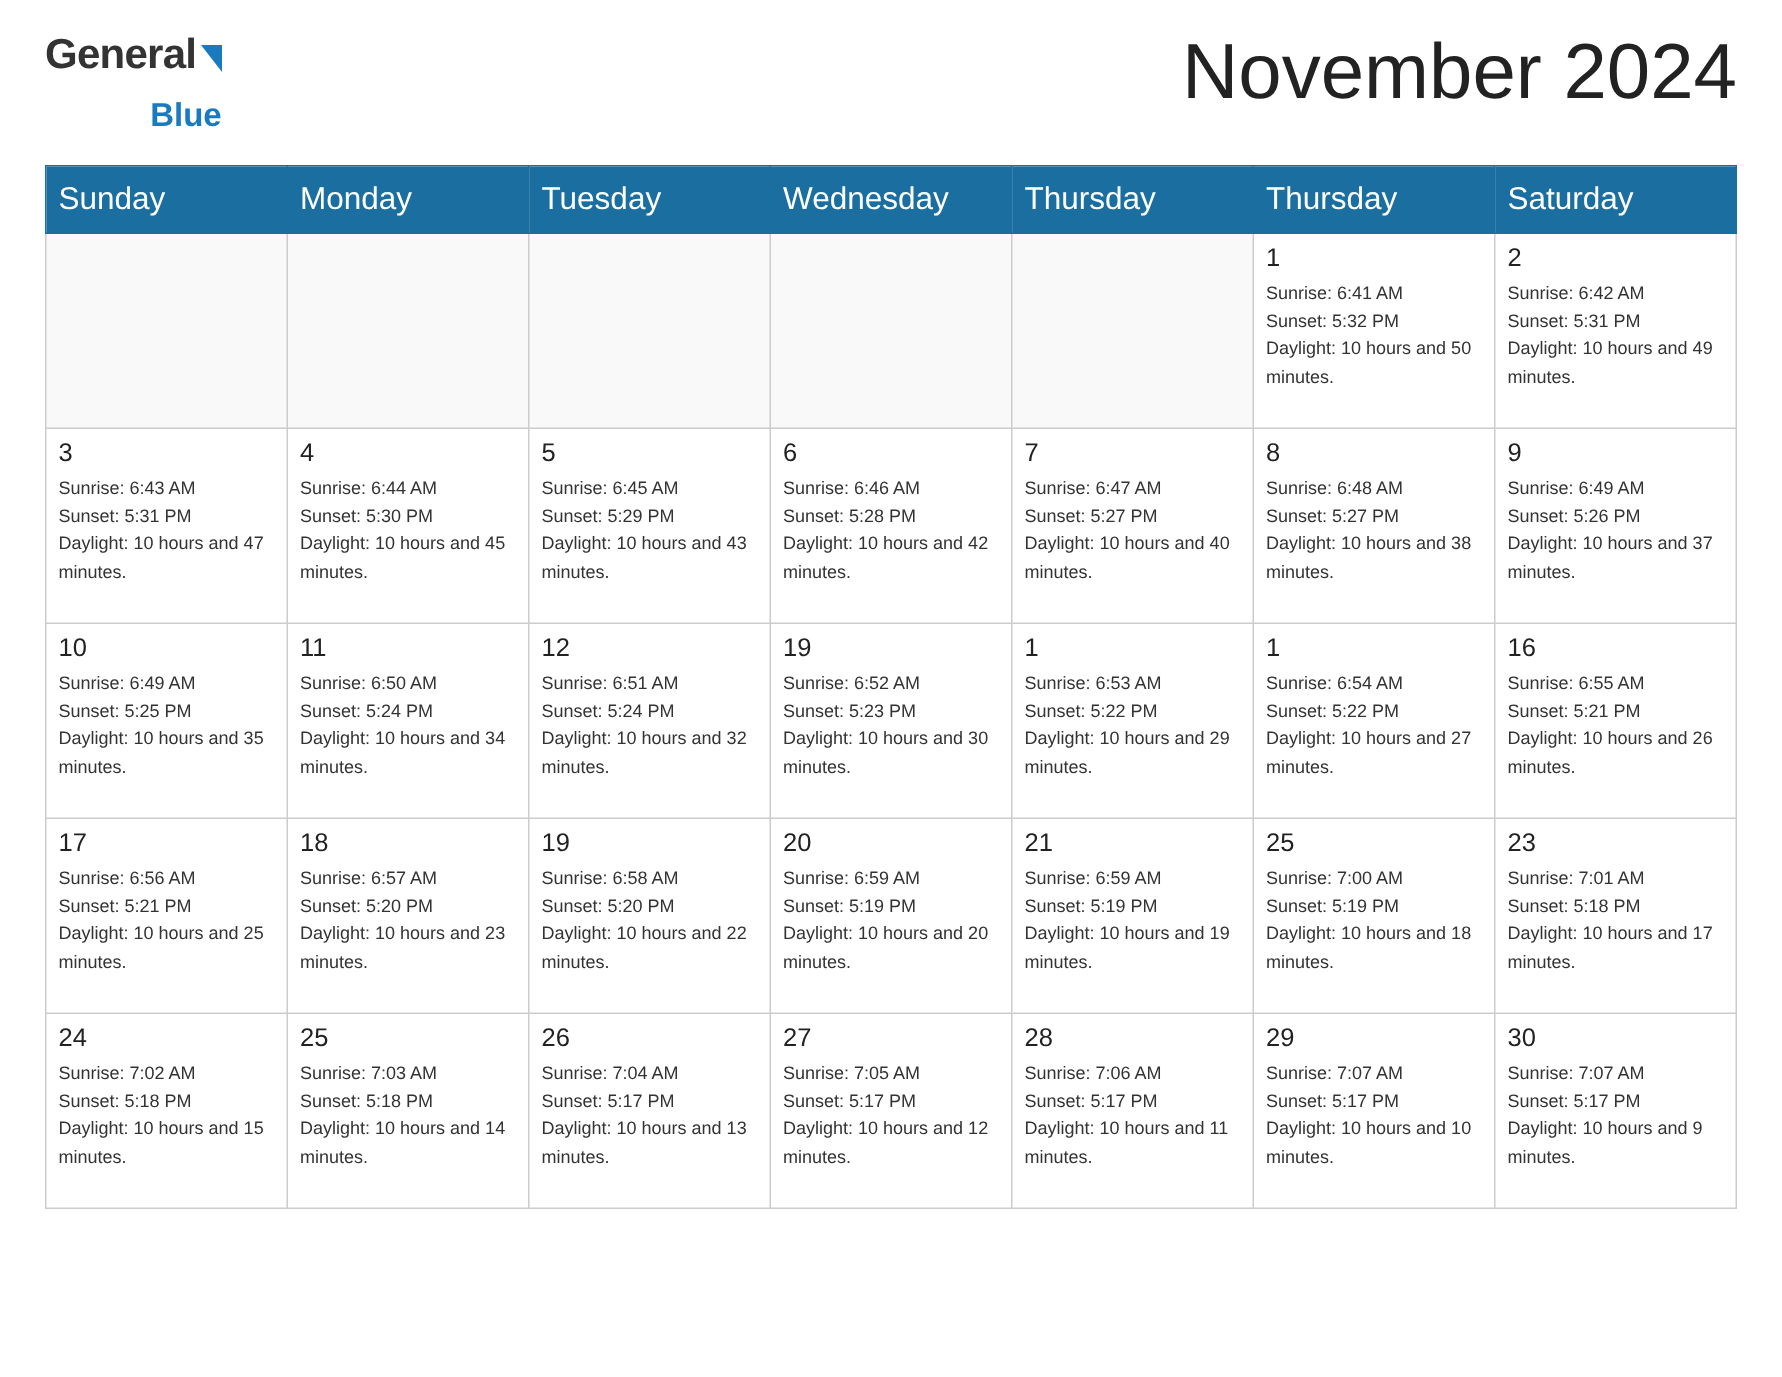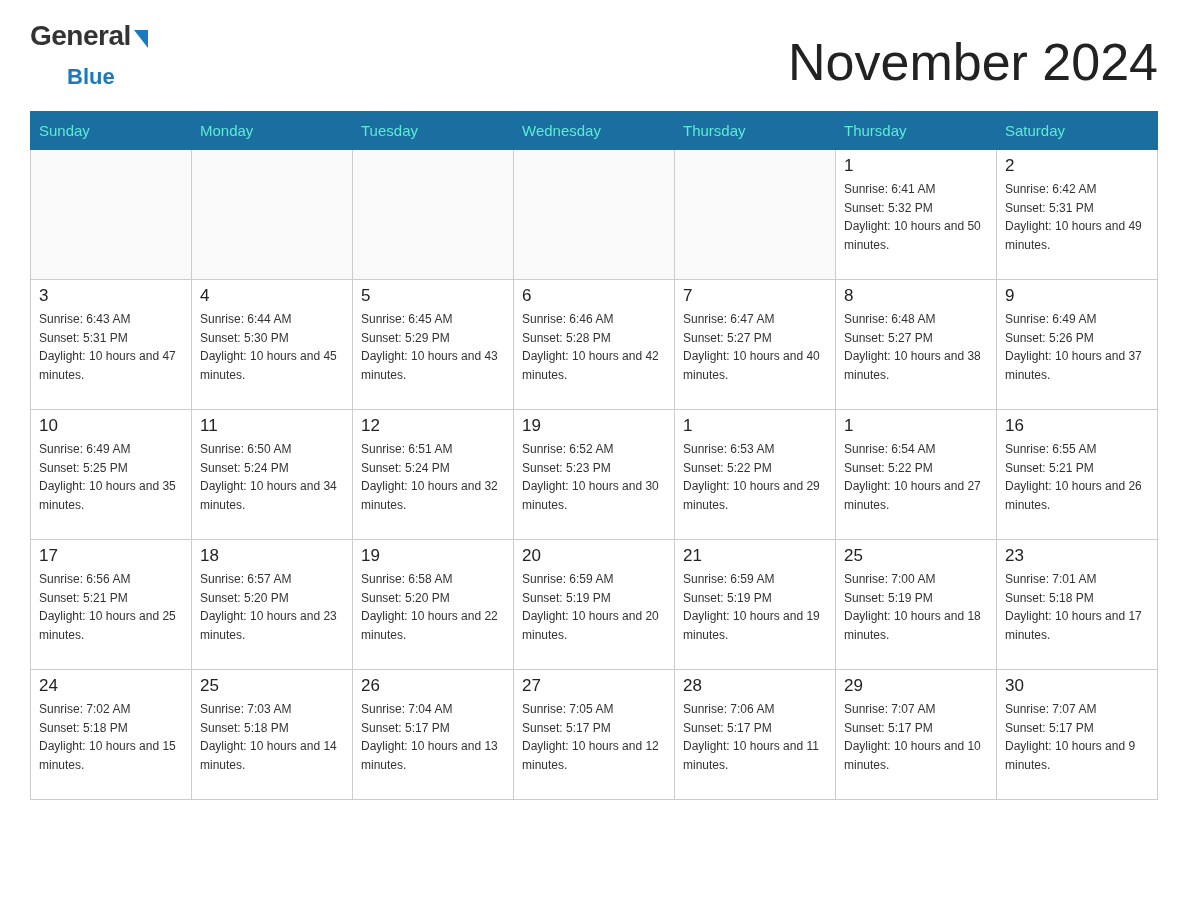--- a/index.html
+++ b/index.html
@@ -12,21 +12,21 @@
     }
     .header-area {
       display: flex;
       justify-content: space-between;
       align-items: flex-start;
       margin-bottom: 20px;
     }
     .logo {
       display: flex;
       flex-direction: column;
-      align-items: center;
+      align-items: flex-end;
     }
     .logo-top {
       display: flex;
       align-items: center;
     }
     .logo-general {
       font-size: 28px;
       font-weight: bold;
       color: #333;
       letter-spacing: -0.5px;
@@ -48,36 +48,35 @@
       margin-top: 12px;
     }
     .title-area {
       text-align: right;
     }
     .month-title {
       font-size: 52px;
       font-weight: normal;
       color: #222;
       line-height: 1.1;
-      margin-top: 14px;
     }
     .location-title {
       font-size: 24px;
       color: #555;
       margin-top: 6px;
     }
     .calendar {
       width: 100%;
       border-collapse: collapse;
       border: 1px solid #aaa;
     }
     .calendar thead tr th {
       background-color: #1a6fa0;
-      color: #5eead4;
-      font-size: 15px;
+      color: #ffffff;
+      font-size: 21px;
       font-weight: normal;
       padding: 10px 8px;
       text-align: left;
       border: 1px solid #1a6fa0;
     }
     .calendar tbody tr td {
       border: 1px solid #ccc;
       vertical-align: top;
       padding: 6px 8px;
       width: 14.28%;

